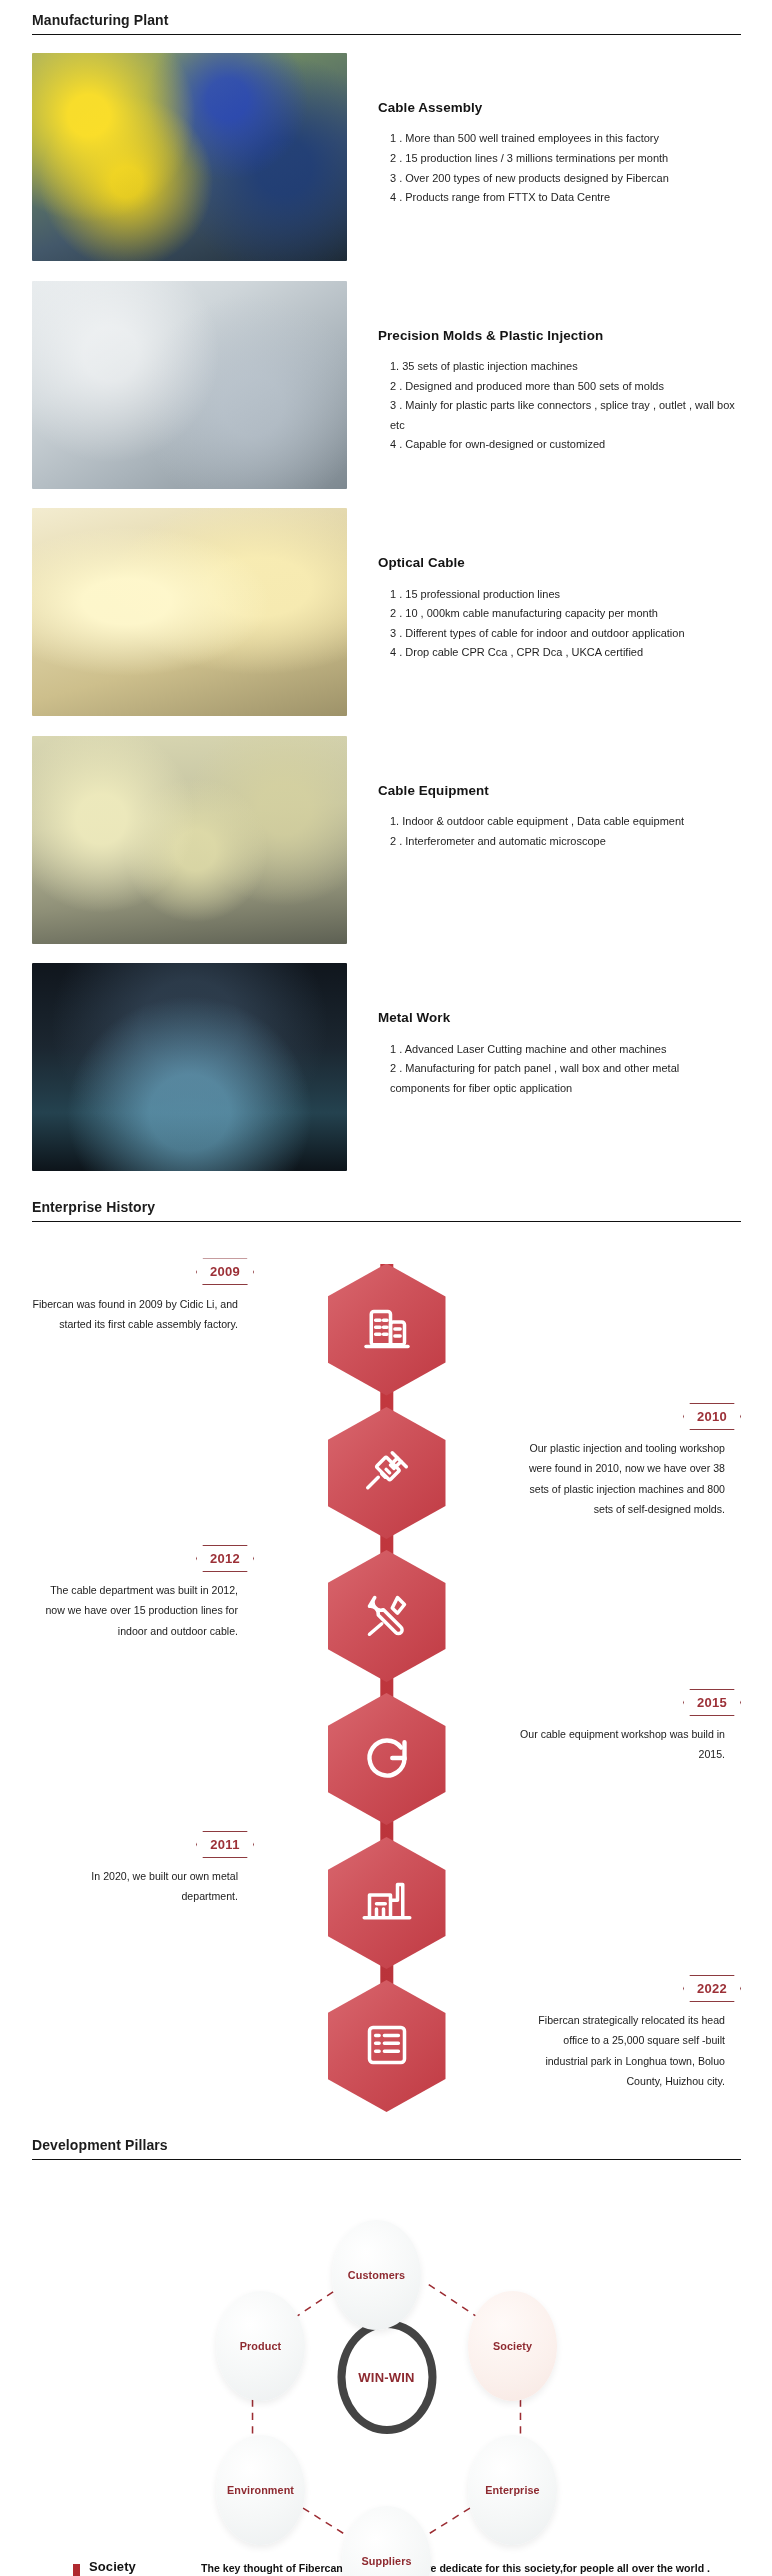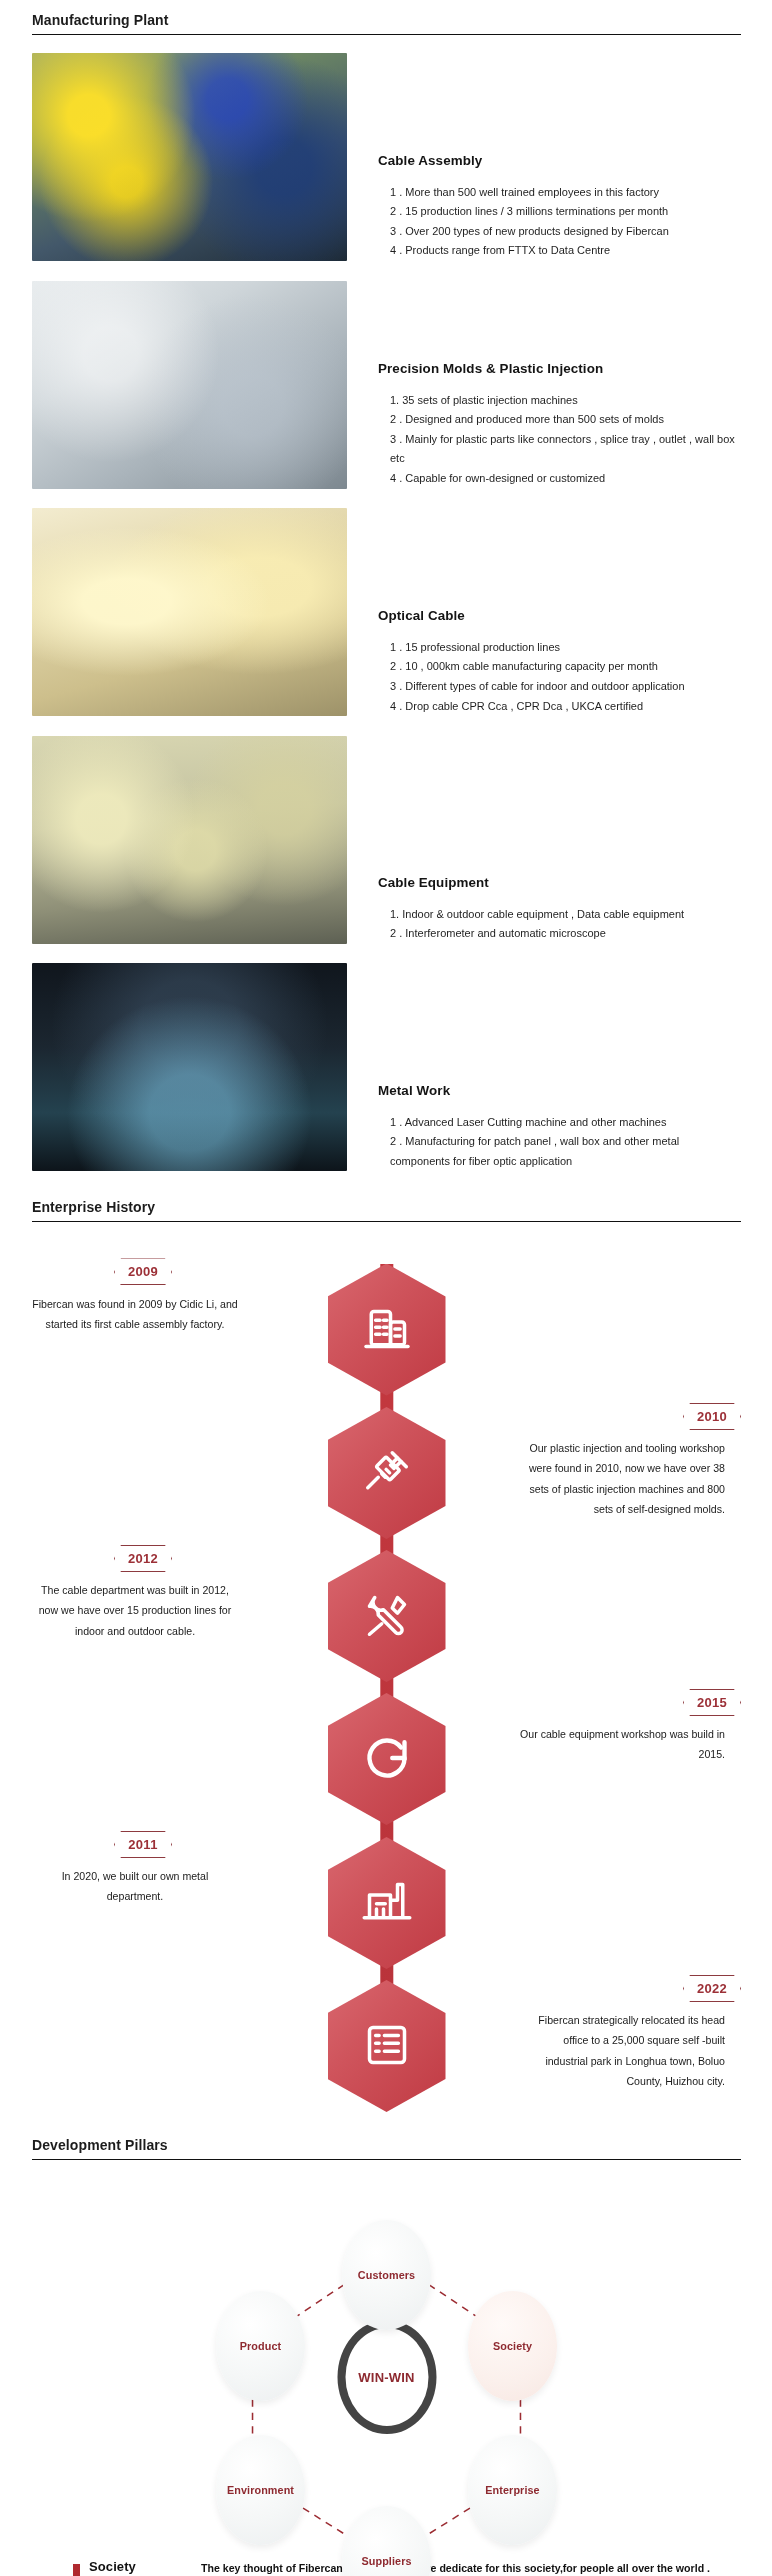--- a/index.html
+++ b/index.html
@@ -26,21 +26,21 @@
   .section-head .rule {
     border-bottom: 1.5px solid #111;
     width: 100%;
   }
 
   
   #plant-section { padding-top: 13.4px; }
   .plant-list { margin-top: 17.5px; }
   .plant-card {
     display: flex;
-    align-items: flex-end;
+    align-items: flex-start;
     padding: 0 32px;
     margin-bottom: 19.6px;
   }
   .plant-photo {
     width: 315px;
     height: 208px;
     flex: 0 0 315px;
     border-radius: 1px;
     position: relative;
     overflow: hidden;
@@ -125,21 +125,21 @@
     height: 132px;
     background: linear-gradient(135deg, #d9676e 0%, #cf545c 38%, #c03a43 100%);
     clip-path: polygon(50% 0%, 100% 25%, 100% 75%, 50% 100%, 0% 75%, 0% 25%);
     display: flex;
     align-items: center;
     justify-content: center;
   }
   .hex svg { width: 56px; height: 56px; }
 
   .tl-entry { position: absolute; width: 222px; }
-  .tl-entry.left  { left: 32px;  text-align: center; }
+  .tl-entry.left  { left: 32px;  text-align: right; }
   .tl-entry.right { left: 519px; text-align: right; }
 
   .year-badge {
     display: inline-flex;
     align-items: center;
     justify-content: center;
     width: 58px;
     height: 27px;
     border: 1px solid #8d3a3f;
     clip-path: polygon(12% 0%, 88% 0%, 100% 50%, 88% 100%, 12% 100%, 0% 50%);
@@ -378,21 +378,21 @@
         <path d="M832,232 L934,300"></path>
         <path d="M490,455 L490,540"></path>
         <path d="M1010,455 L1010,540"></path>
         <path d="M566,652 L668,716"></path>
         <path d="M934,652 L832,716"></path>
       </g>
     </svg>
     <div class="winwin">
       <span>WIN-WIN</span>
     </div>
-  <div class="bubble" style="left: 342px; top: 55px;">
+  <div class="bubble" style="left: 332px; top: 55px;">
         <span>Customers</span>
       </div>
       <div class="bubble tinted" style="left: 468px; top: 126px;">
         <span>Society</span>
       </div>
       <div class="bubble" style="left: 468px; top: 270px;">
         <span>Enterprise</span>
       </div>
       <div class="bubble" style="left: 342px; top: 341px;">
         <span>Suppliers</span>

